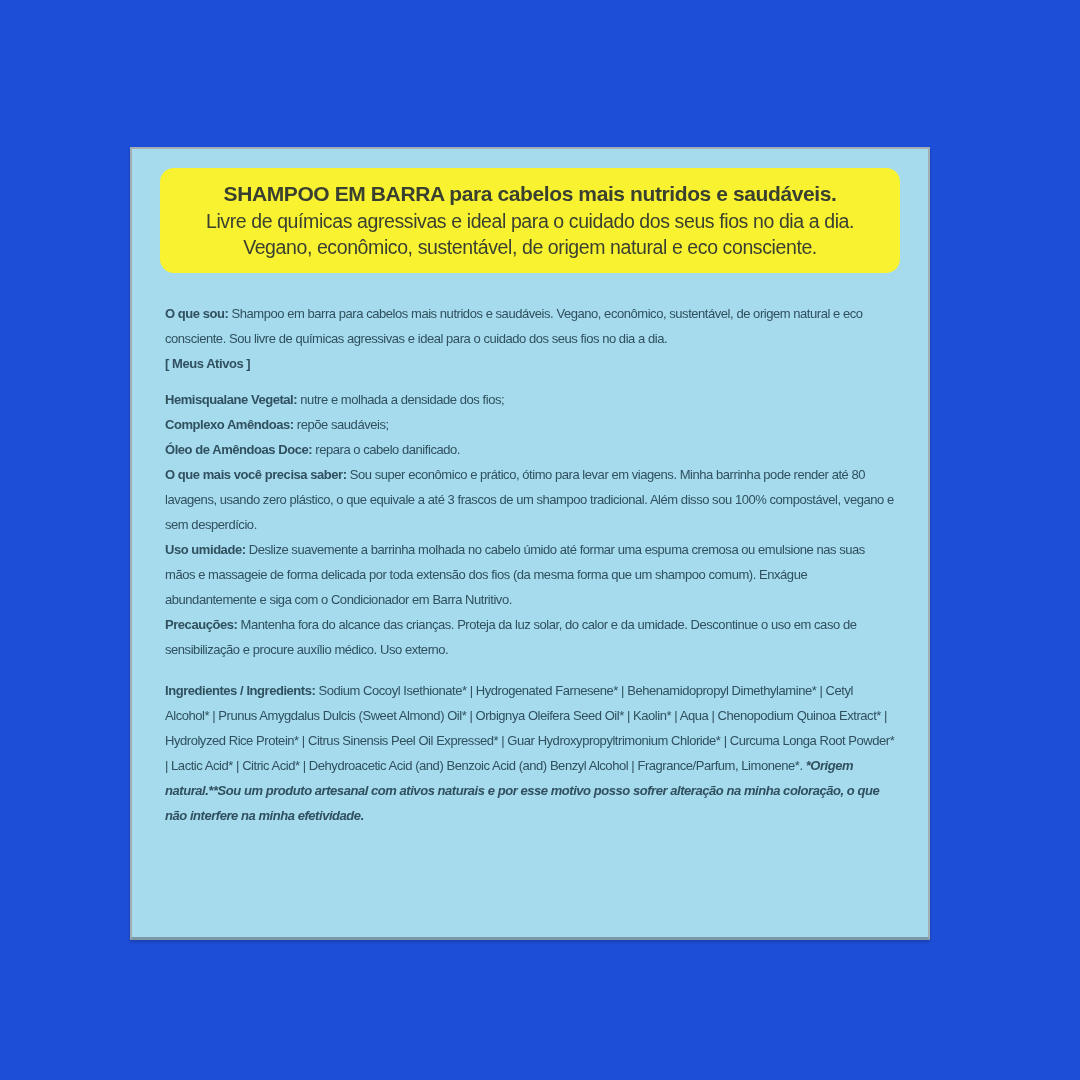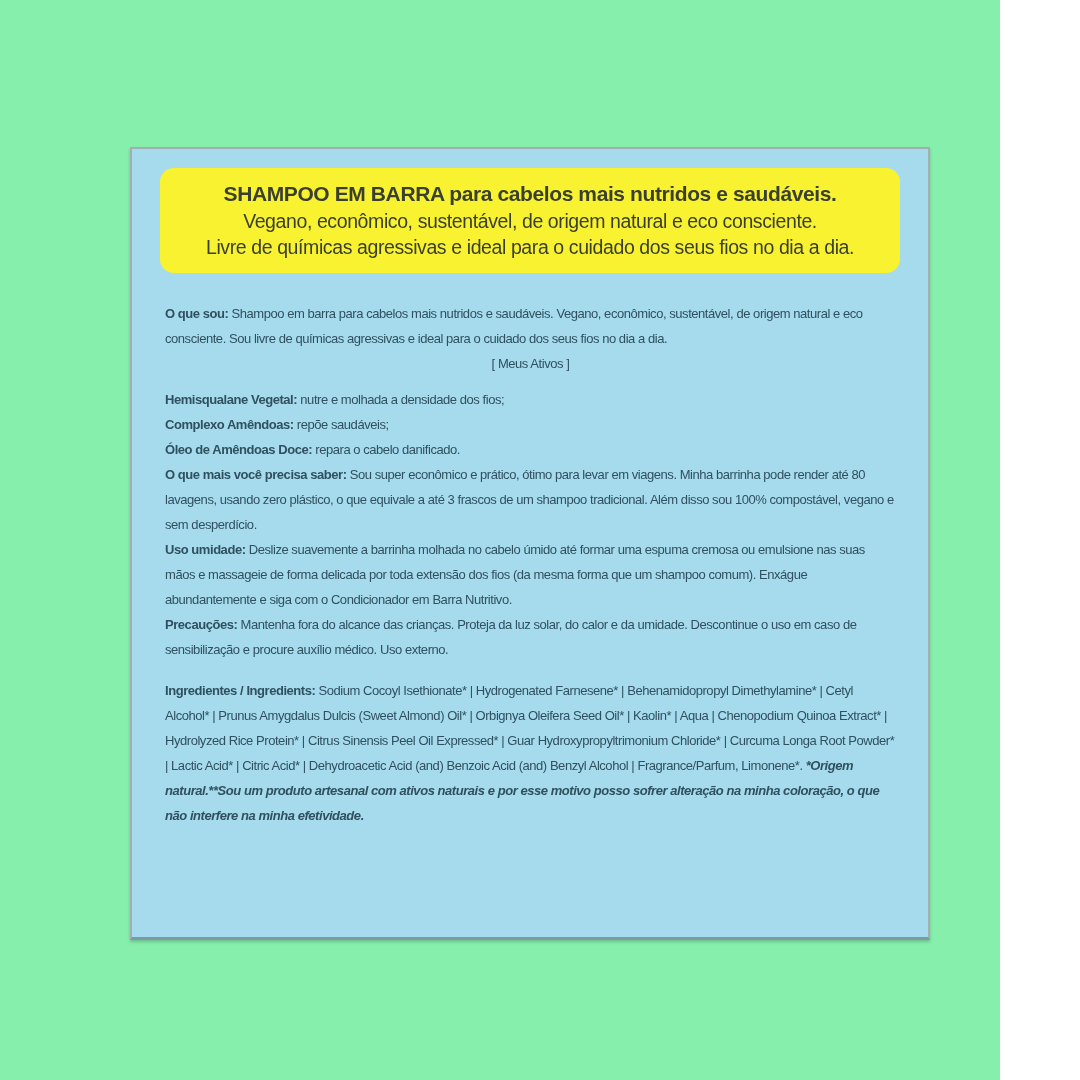--- a/index.html
+++ b/index.html
@@ -2,23 +2,23 @@
 <html><head>
 <meta charset="utf-8">
 <style>
   html, body {
     margin: 0;
     padding: 0;
     background: #ffffff;
   }
   .page {
     position: relative;
-    width: 1000px;
+    width: 1080px;
     height: 1080px;
-    background: #86efac;
+    background: #1d4ed8;
     overflow: hidden;
     font-family: "Liberation Sans", sans-serif;
   }
   .package {
     position: absolute;
     left: 130px;
     top: 147px;
     width: 800px;
     min-height: 793px;
     box-sizing: border-box;
@@ -54,39 +54,38 @@
     color: var(--body-text, #30505f);
     font-size: 13px;
     line-height: 25px;
     letter-spacing: -0.45px;
   }
   .content p { margin: 0; }
   .para { margin-top: 11px; }
   .para.first { margin-top: 0; }
   .para.ingredients { margin-top: 16px; }
   .centered-title {
-    text-align: center;
-    font-weight: 400;
+    font-weight: 700;
     margin-top: 1px;
   }
   .actives-list { margin-top: 11px; }
   .active-row { }
   b.lbl { font-weight: 700; }
   .note { font-weight: 700; font-style: italic; }
 </style>
 </head>
 <body>
 
 <div class="page" style="--face: #a5dbec; --edge: #a3aeb2; --edge-bottom: #7d99a6; --header-bg: #f9f230; --header-text: #3a4030; --body-text: #30505f;">
   <div class="package">
 
     <div class="header-box">
       <div class="header-line1">SHAMPOO EM BARRA para cabelos mais nutridos e saudáveis.</div>
+      <div class="header-line">Livre de químicas agressivas e ideal para o cuidado dos seus fios no dia a dia.</div>
       <div class="header-line">Vegano, econômico, sustentável, de origem natural e eco consciente.</div>
-      <div class="header-line">Livre de químicas agressivas e ideal para o cuidado dos seus fios no dia a dia.</div>
     </div>
 
     <div class="content">
 
       <p class="para first">
         <b class="lbl">O que sou:</b>
         <span>Shampoo em barra para cabelos mais nutridos e saudáveis. Vegano, econômico, sustentável, de origem natural e eco consciente. Sou livre de químicas agressivas e ideal para o cuidado dos seus fios no dia a dia.</span>
       </p>
 
       <p class="centered-title">[ Meus Ativos ]</p>

